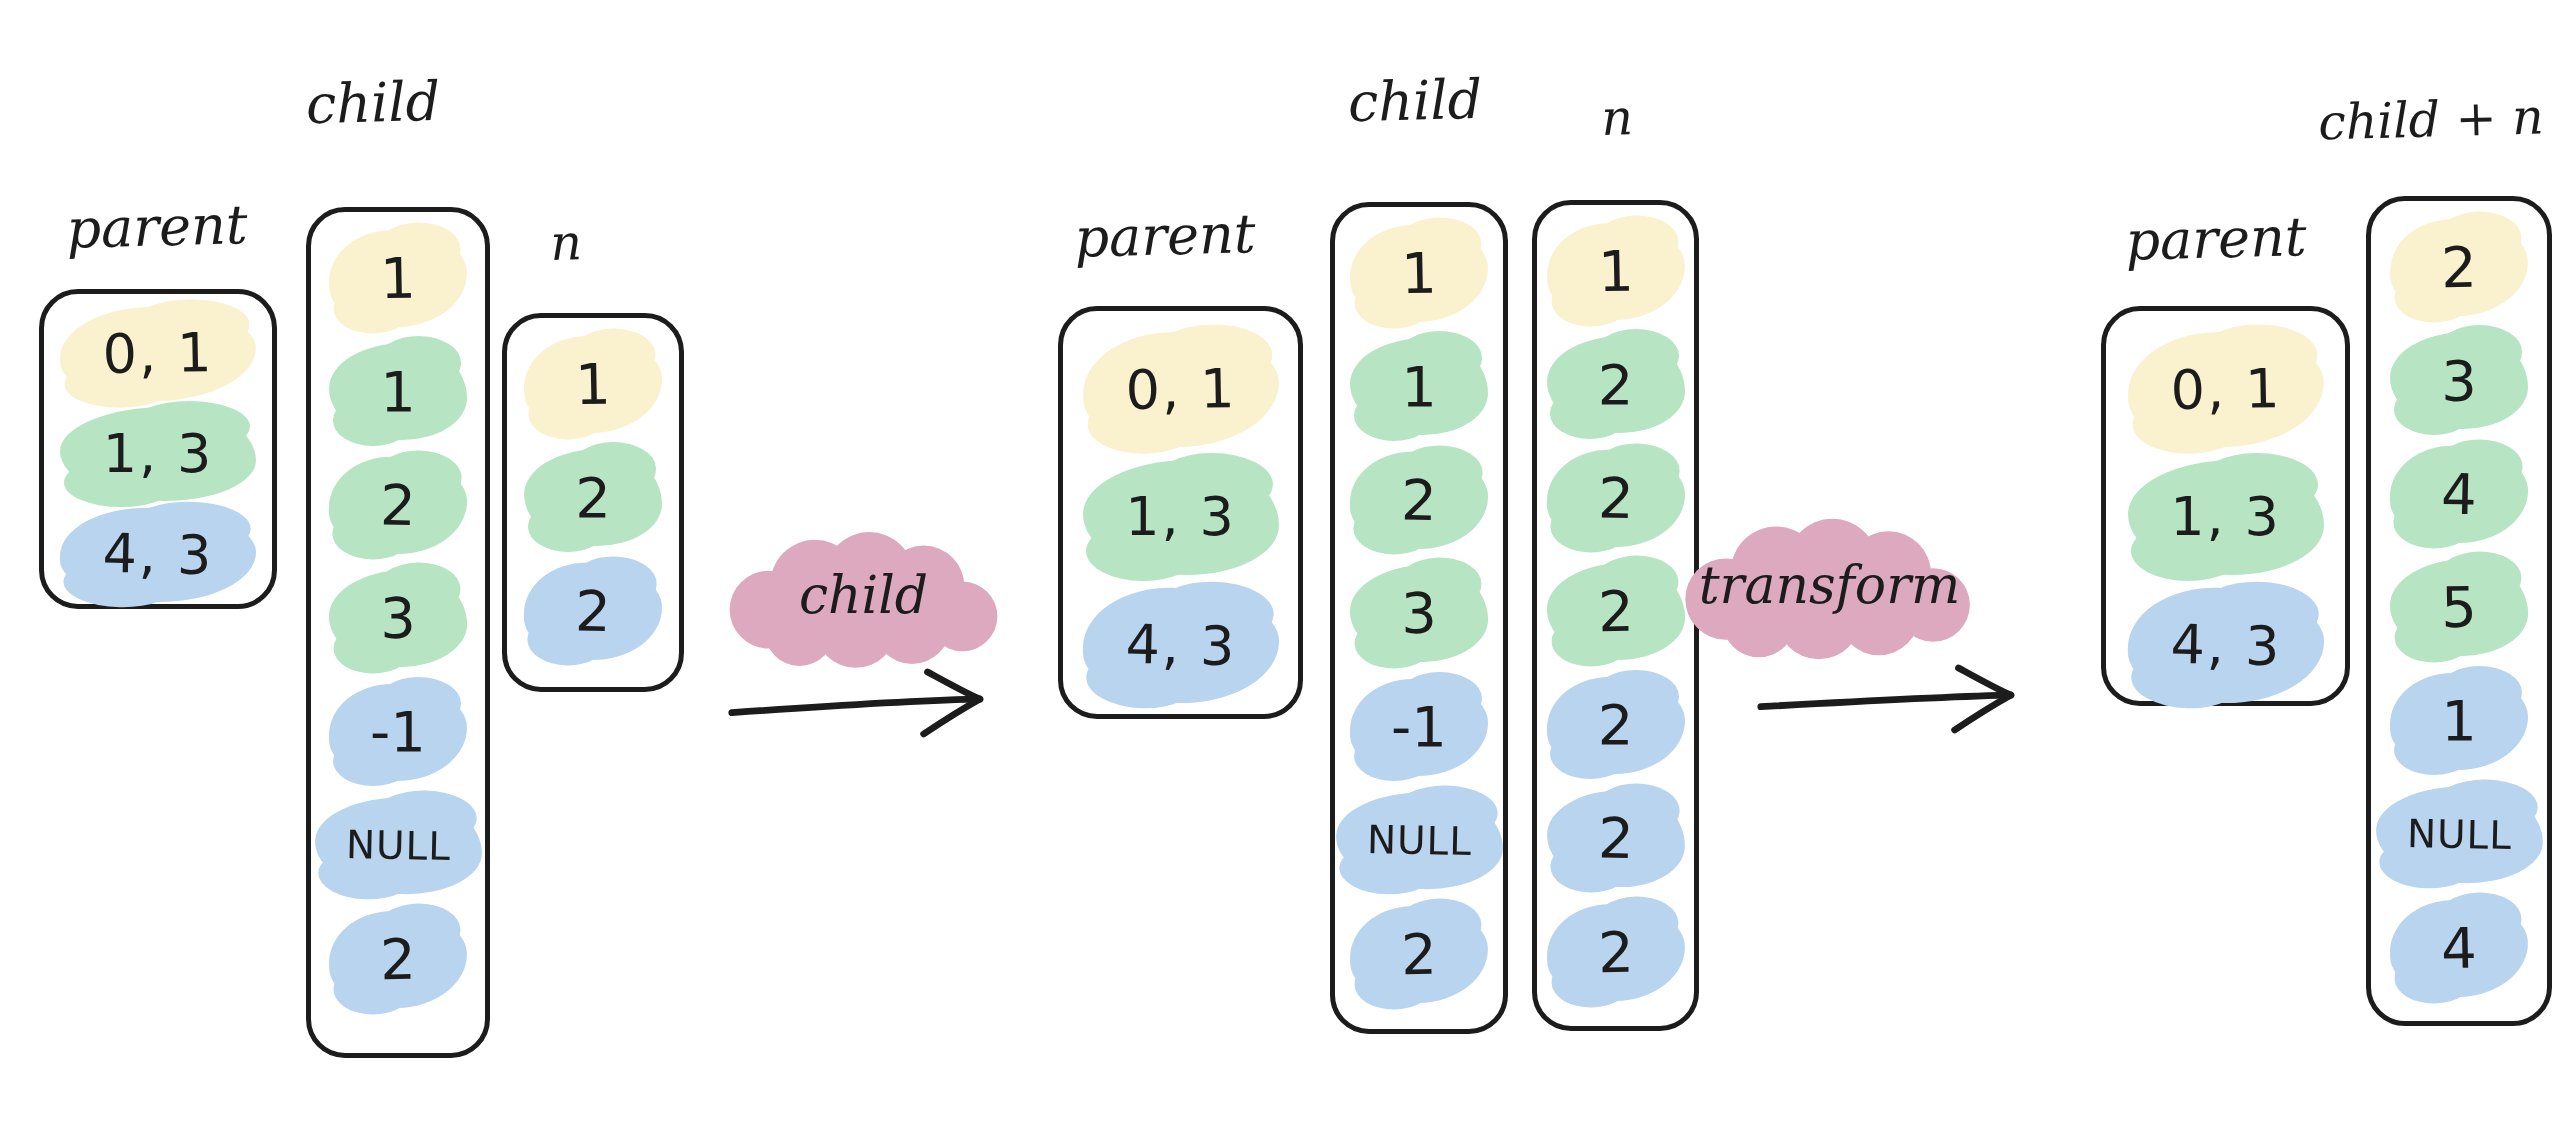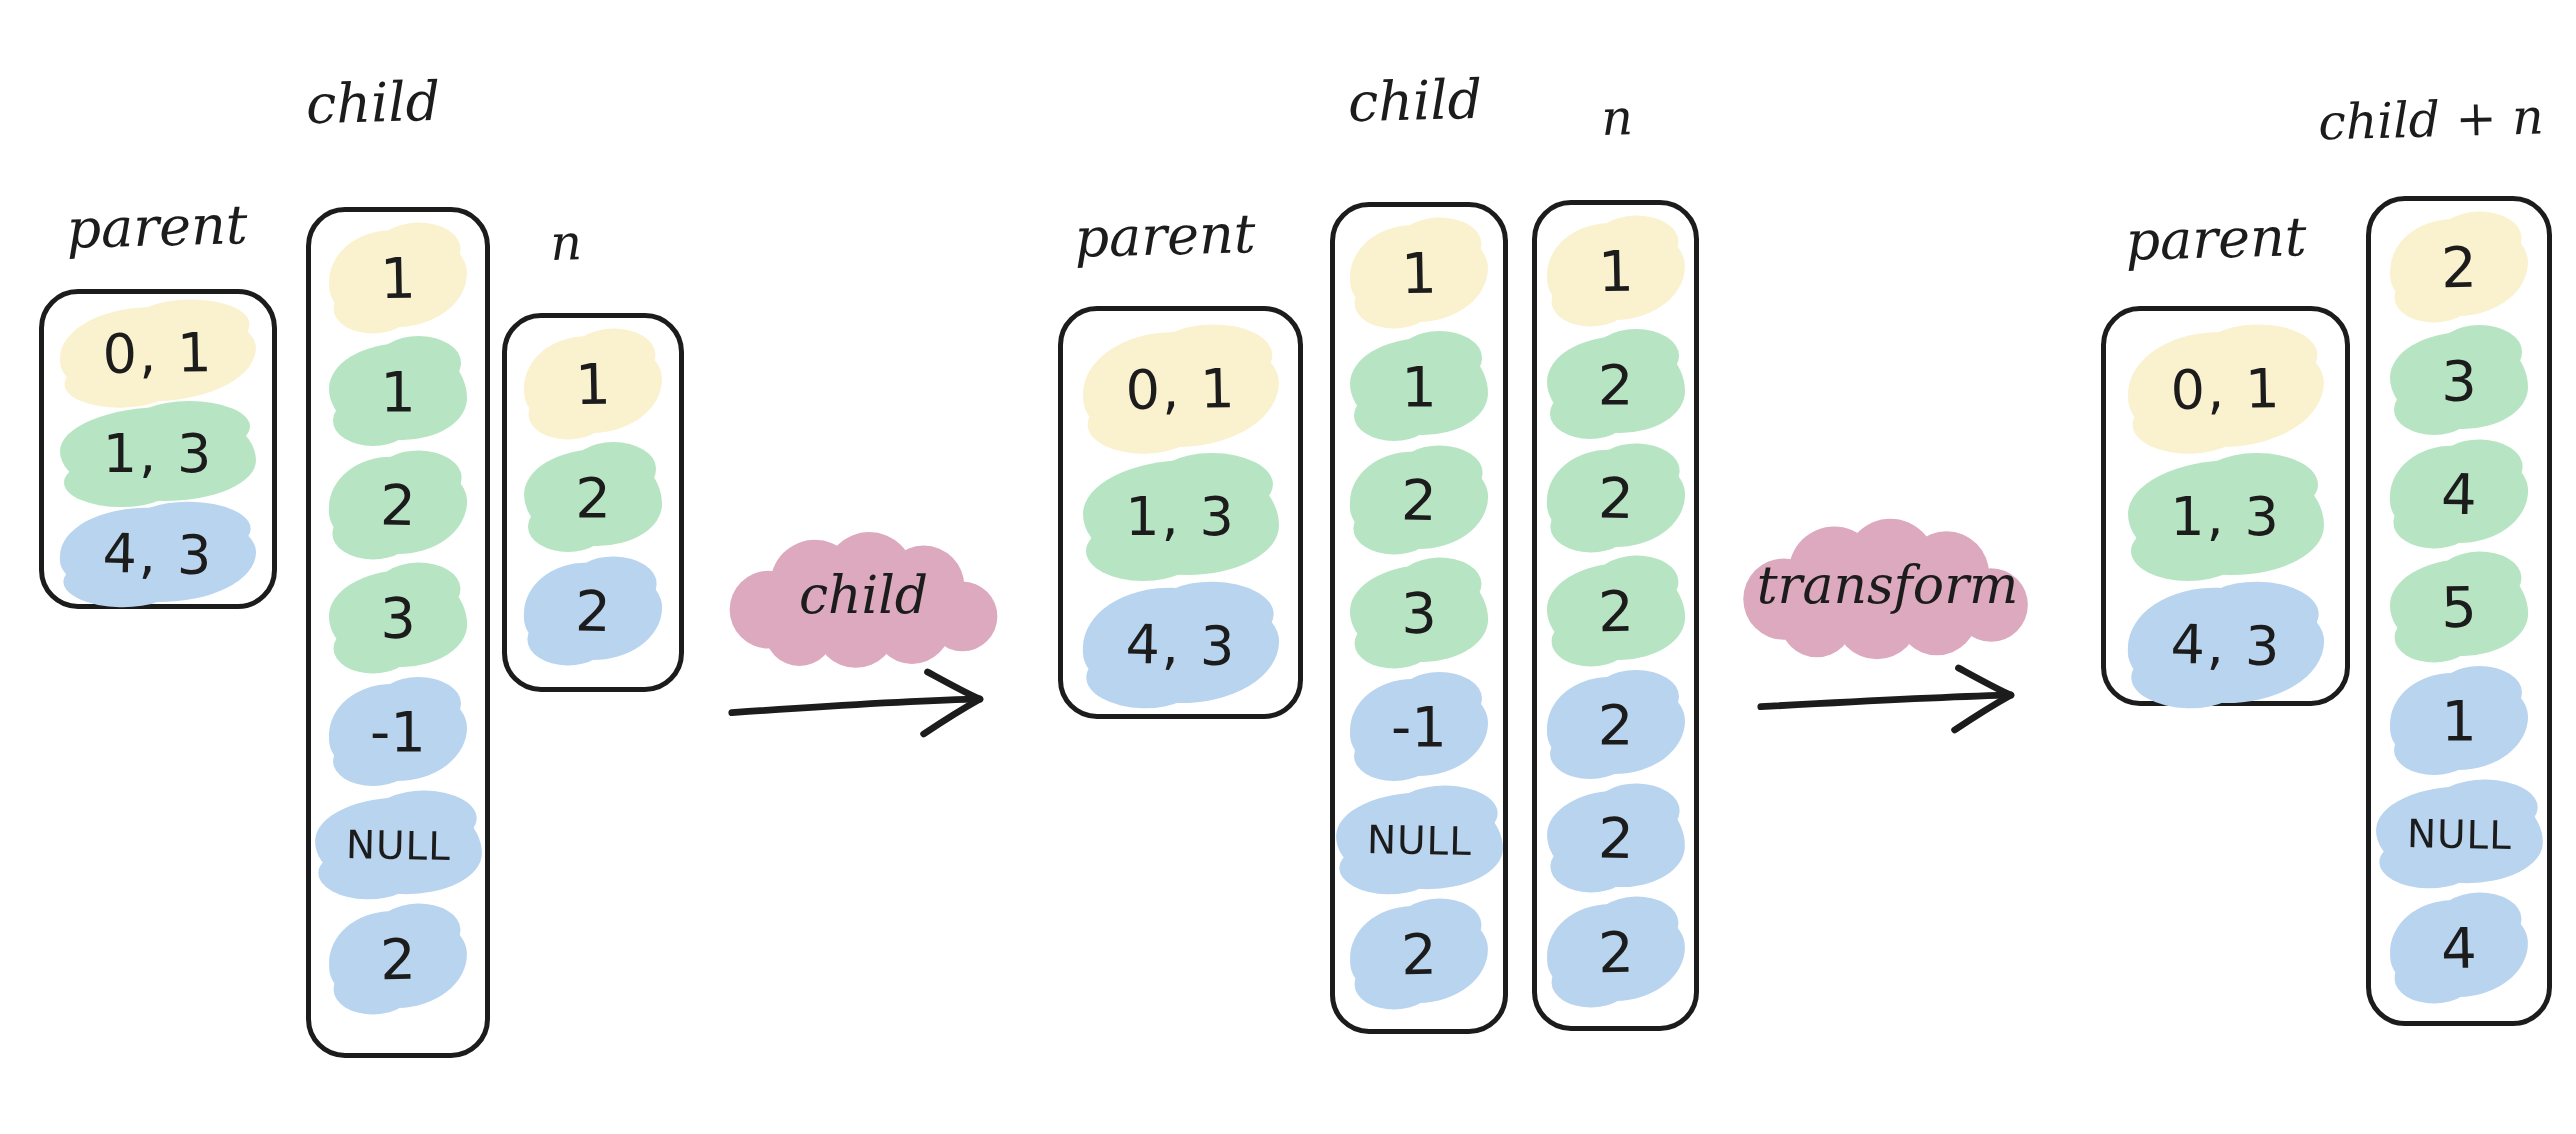--- a/index.html
+++ b/index.html
@@ -188,21 +188,21 @@
         <span>2</span>
       </div>
       <div class="cell c-blue">
         <span>2</span>
       </div>
       <div class="cell c-blue">
         <span>2</span>
       </div>
     </div>
 
-  <div class="cloud" style="left:1731px;top:512px;width:313px;height:151px;">
+  <div class="cloud" style="left:1673px;top:512px;width:313px;height:151px;">
     <svg viewBox="0 0 322 156">
       <g fill="var(--pink)">
         <circle cx="54" cy="90" r="42"></circle>
           <circle cx="106" cy="62" r="47"></circle>
         <circle cx="164" cy="54" r="47"></circle>
           <circle cx="222" cy="64" r="44"></circle>
         <circle cx="268" cy="96" r="38"></circle>
           <circle cx="212" cy="106" r="42"></circle>
         <circle cx="150" cy="108" r="44"></circle>
           <circle cx="88" cy="112" r="38"></circle>

